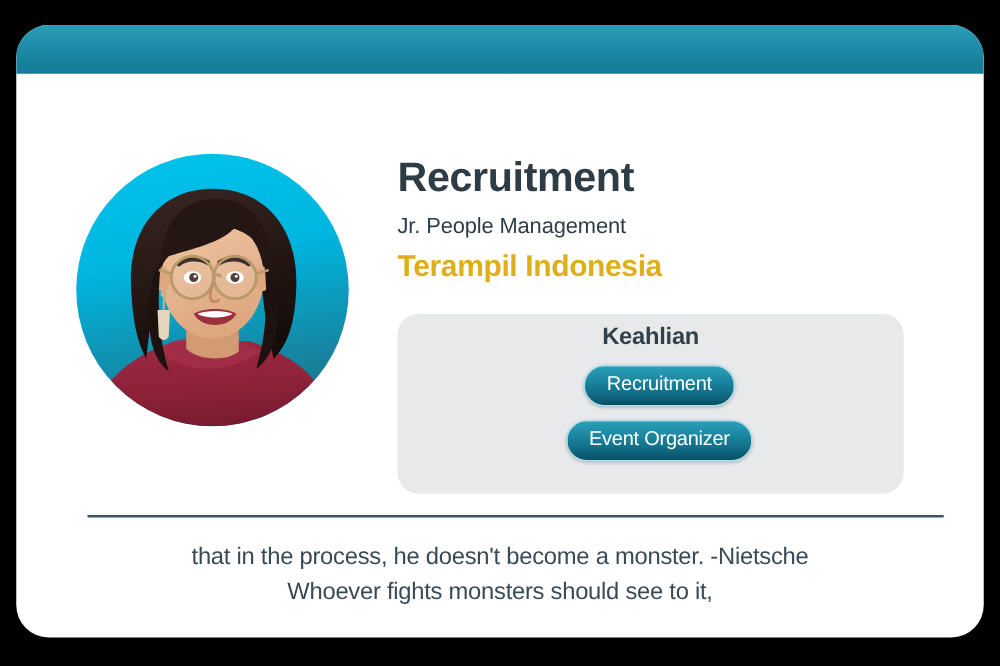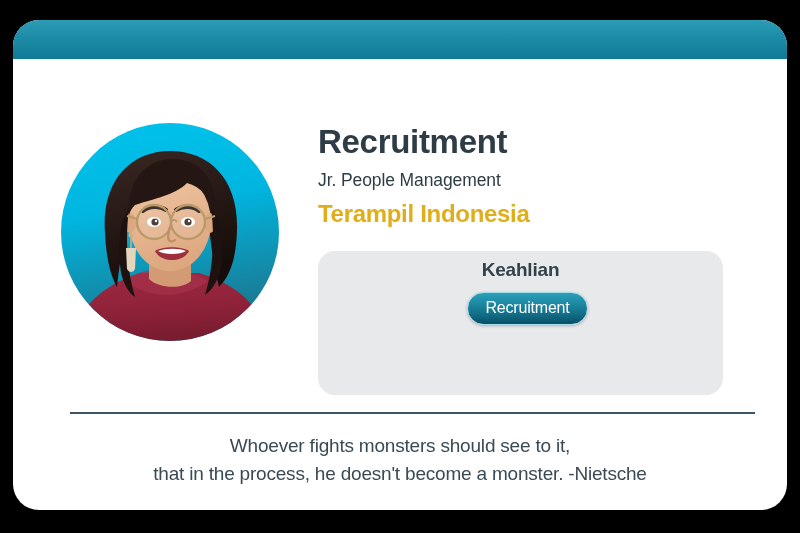--- a/index.html
+++ b/index.html
@@ -225,23 +225,24 @@
     <div id="person-role">Jr. People Management</div>
     <div id="person-company">Terampil Indonesia</div>
   </div>
 
   <div id="skills-panel">
     <div id="skills-heading">Keahlian</div>
     <div class="skills-row">
       <span class="skill-pill">Recruitment</span>
     </div>
     <div class="skills-row">
+      <span class="skill-pill">Event Organizer</span>
     </div>
   </div>
 
   <div id="card-divider"></div>
 
   <div id="quote-block">
+    <div class="quote-line">that in the process, he doesn't become a monster. -Nietsche</div>
     <div class="quote-line">Whoever fights monsters should see to it,</div>
-    <div class="quote-line">that in the process, he doesn't become a monster. -Nietsche</div>
   </div>
 
 </div>
 
 </body></html>

